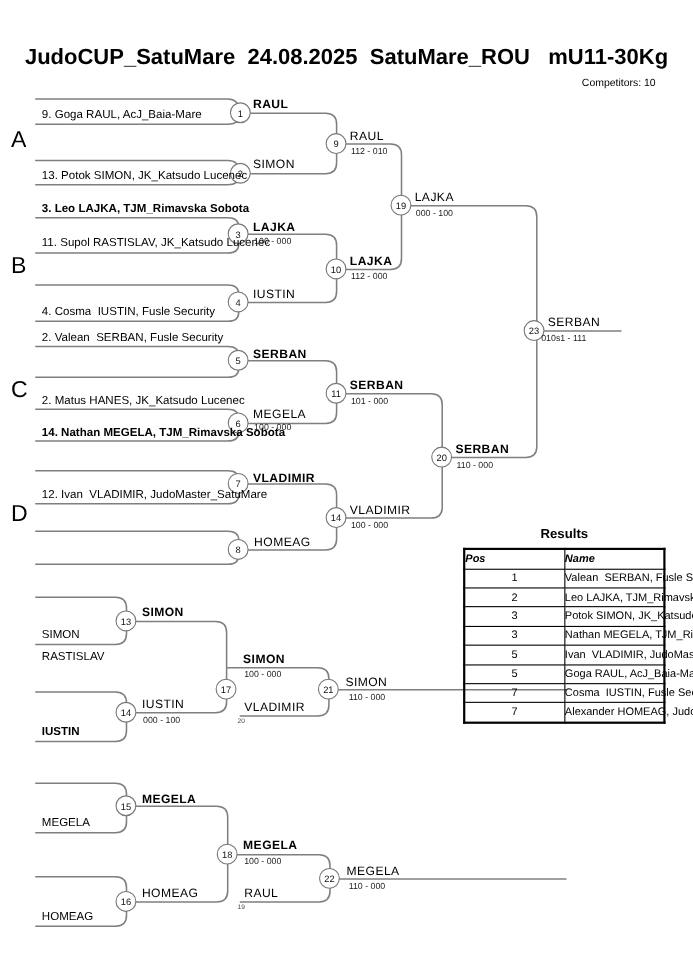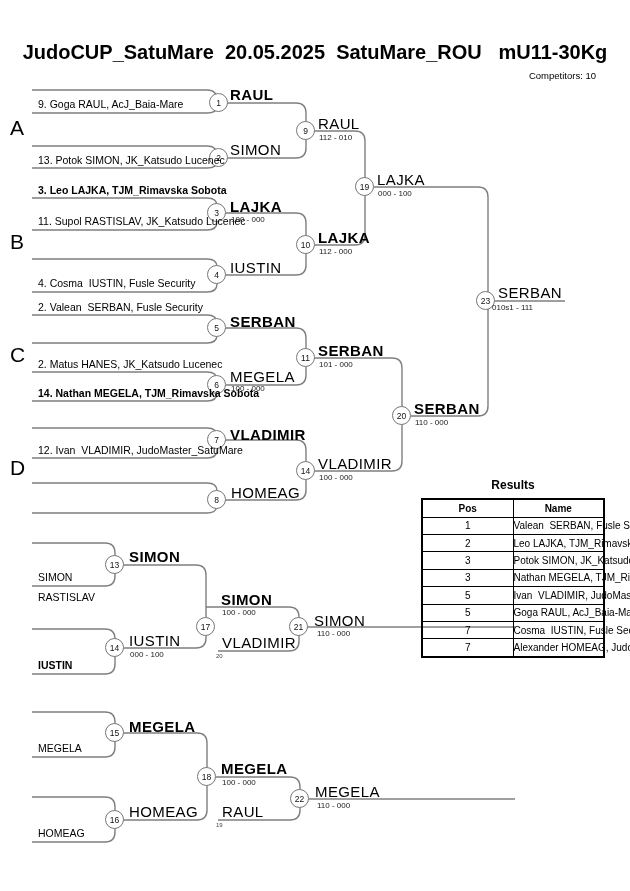--- a/index.html
+++ b/index.html
@@ -1,38 +1,38 @@
 <!DOCTYPE html>
 <html><head>
 <meta charset="utf-8">
 <style>
   html,body{margin:0;padding:0;background:#fff;}
   #page{position:relative;width:630px;height:891px;background:#fff;overflow:hidden;
         font-family:"Liberation Sans",sans-serif;color:#000;}
   .t{position:absolute;font-size:10.5px;line-height:12px;white-space:pre;}
-  .lbl{position:absolute;font-size:15px;line-height:12px;white-space:pre;letter-spacing:.4px;}
+  .lbl{position:absolute;font-size:11px;line-height:12px;white-space:pre;letter-spacing:.4px;}
   .b{font-weight:bold;}
   .sc{position:absolute;font-size:8px;line-height:8px;white-space:pre;color:#1a1a1a;}
   .tiny{position:absolute;font-size:6px;line-height:6px;color:#444;}
   .sec{position:absolute;font-size:21px;line-height:22px;}
   .circ{position:absolute;width:17px;height:17px;border:1.4px solid #777;border-radius:50%;
         background:#fff;display:flex;align-items:center;justify-content:center;
         font-size:8.5px;color:#111;z-index:3;}
   .title{position:absolute;left:0;top:41px;width:630px;text-align:center;
          font-size:20px;font-weight:bold;white-space:pre;}
   .competitors{position:absolute;left:430px;top:70px;width:166px;text-align:right;font-size:9.5px;}
   svg.lines{position:absolute;left:0;top:0;z-index:1;}
   .lbl,.t,.sc,.tiny{z-index:4;}
   .res-title{position:absolute;left:421px;top:478px;width:184px;text-align:center;
              font-size:12px;font-weight:bold;}
   table.results{position:absolute;left:421px;top:498px;width:184px;height:160px;
                 border-collapse:collapse;table-layout:fixed;font-size:10px;z-index:2;}
   table.results th,table.results td{border:1px solid #000;padding:0 0 0 0;white-space:pre;overflow:visible;}
   table.results{border:2px solid #000;}
-  table.results th{font-weight:bold;text-align:center;}
+  table.results th{font-weight:bold;text-align:left;font-style:italic;}
   td.pos{width:26px;text-align:center;}
   td.nm{padding-left:6px;}
 </style>
 </head>
 <body>
 
 <div id="page">
 
   <svg class="lines" width="630" height="891">
     <g stroke="#7f7f7f" stroke-width="1.4" fill="none">
@@ -87,21 +87,21 @@
       <path d="M32,797 H105 Q115,797 115,807 V820"></path>
         <path d="M32,842 H105 Q115,842 115,832 V820"></path>
       <path d="M115,733 H197 Q207,733 207,743 V777"></path>
         <path d="M115,820 H197 Q207,820 207,810 V777"></path>
       <path d="M207,777 H290 Q300,777 300,787 V799"></path>
         <path d="M218,820 H290 Q300,820 300,810 V799"></path>
       <path d="M300,799 H515"></path>
     </g>
   </svg>
 
-  <div class="title">JudoCUP_SatuMare  20.05.2025  SatuMare_ROU   mU11-30Kg</div>
+  <div class="title">JudoCUP_SatuMare  24.08.2025  SatuMare_ROU   mU11-30Kg</div>
   <div class="competitors">Competitors: 10</div>
 
   <div class="sec" style="left:10px;top:117px">A</div>
   <div class="sec" style="left:10px;top:231px">B</div>
   <div class="sec" style="left:10px;top:344px">C</div>
   <div class="sec" style="left:10px;top:457px">D</div>
 
   <div class="t" style="left:38px;top:98px">9. Goga RAUL, AcJ_Baia-Mare</div>
   <div class="t" style="left:38px;top:154px">13. Potok SIMON, JK_Katsudo Lucenec</div>
   <div class="t b" style="left:38px;top:184px">3. Leo LAJKA, TJM_Rimavska Sobota</div>

